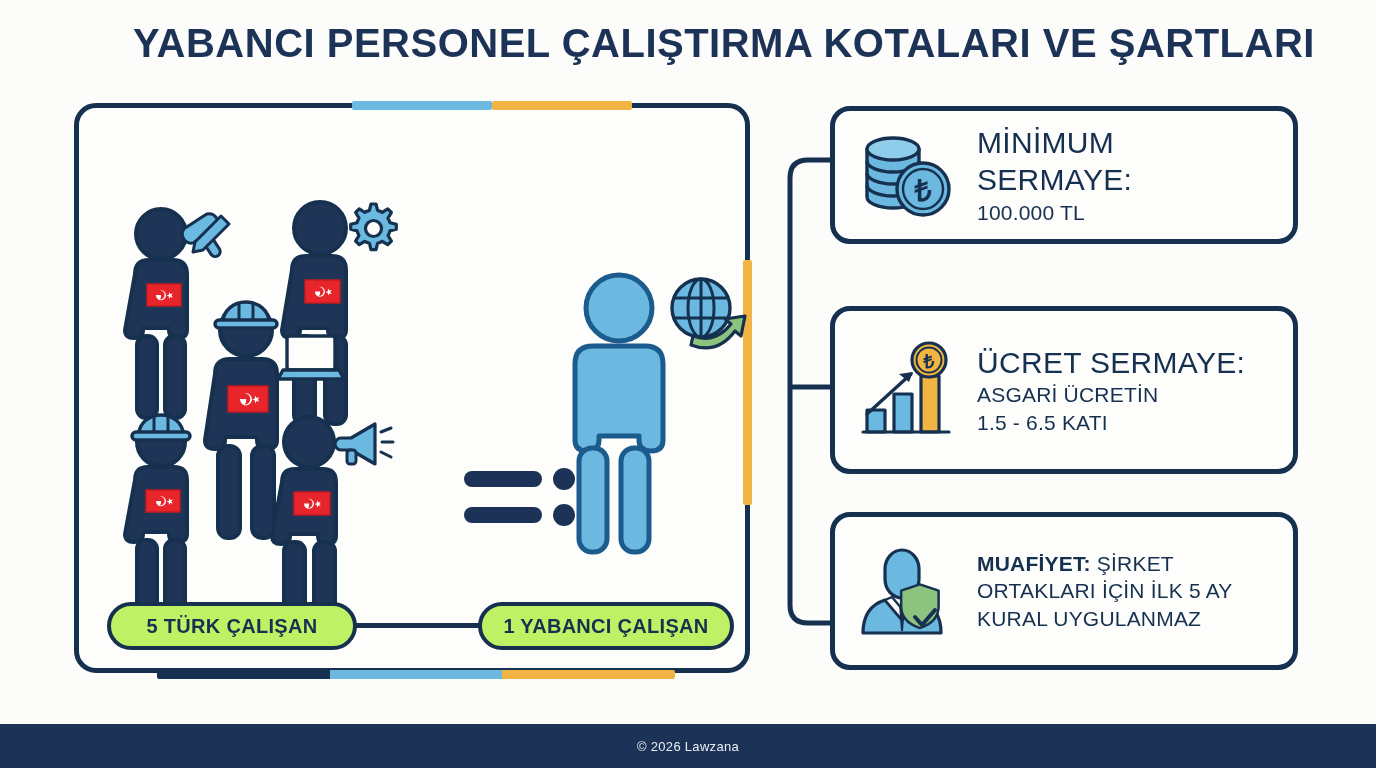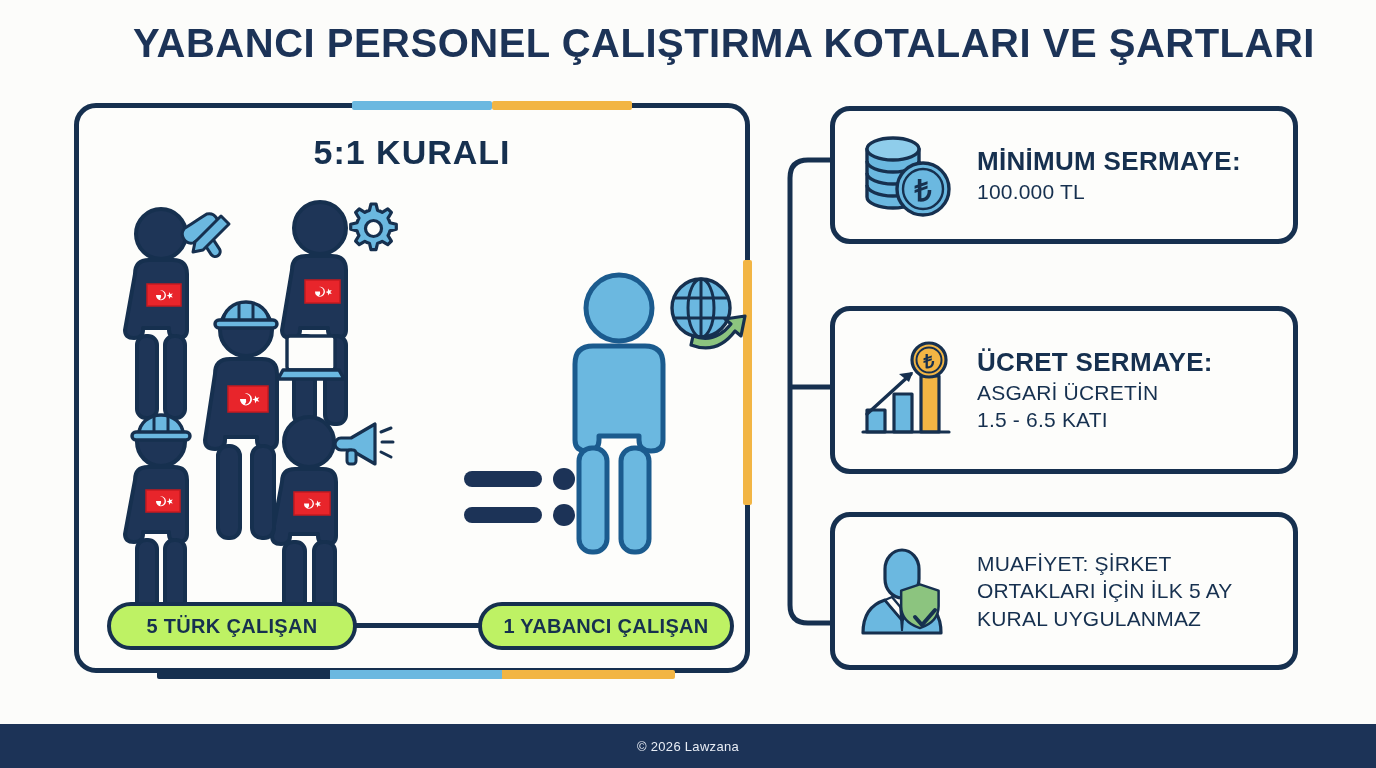--- a/index.html
+++ b/index.html
@@ -81,23 +81,23 @@
     background:#FDFDFB;box-sizing:border-box;
     display:flex;align-items:center;gap:18px;
     padding:0 20px;
   }
   #card-capital{top:106px;height:138px;}
   #card-wage{top:306px;height:168px;}
   #card-exempt{top:512px;height:158px;}
 
   .card-icon{flex:0 0 auto;width:104px;display:flex;align-items:center;justify-content:center;}
   .card-text{flex:1 1 auto;color:#16304F;}
-  .card-head{font-size:26px;font-weight:bold;letter-spacing:.3px;line-height:1.25;}
+  .card-head{font-size:30px;font-weight:normal;letter-spacing:.3px;line-height:1.25;}
   .card-body{font-size:21px;font-weight:normal;letter-spacing:.2px;line-height:1.3;}
-  .inline-head{font-weight:normal;text-align:center;}
+  .inline-head{font-weight:bold;text-align:center;}
   .card-body-lines div{white-space:nowrap;}
 
   
   #footer{
     position:absolute;left:0;bottom:0;width:1376px;height:44px;
     background:#1C3357;color:#E8EDF5;
     display:flex;align-items:center;justify-content:center;
     font-size:13px;letter-spacing:.3px;
   }
 </style>
@@ -106,21 +106,20 @@
 
 <div class="stage">
 
   <div id="page-title">YABANCI PERSONEL ÇALIŞTIRMA KOTALARI VE ŞARTLARI</div>
 
   <div id="main-panel">
     <div class="panel-accent blue"></div>
     <div class="panel-accent amber"></div>
     <div class="panel-accent-right"></div>
 
-    <div id="rule-heading">5:1 KURALI</div>
 
     <div class="figure" style="left:38px;top:98px;">
       <svg class="fig-svg" width="120" height="230" viewBox="0 0 120 230">
         <g stroke="#16304F" stroke-width="4" stroke-linejoin="round">
           <circle cx="44" cy="28" r="25" fill="#1E3557"></circle>
           <path d="M18 68 q0-14 14-14 h24 q14 0 14 14 v56 q0 8-9 8 t-9-8 v-2 h-26 v2 q0 8-9 8 t-9-8 z" fill="#1E3557"></path>
           <rect x="20" y="130" width="20" height="82" rx="9" fill="#1E3557"></rect>
           <rect x="48" y="130" width="20" height="82" rx="9" fill="#1E3557"></rect>
         </g>
         <rect x="30" y="78" width="34" height="22" fill="#E8252B" stroke="#C41A20" stroke-width="1.5"></rect>

